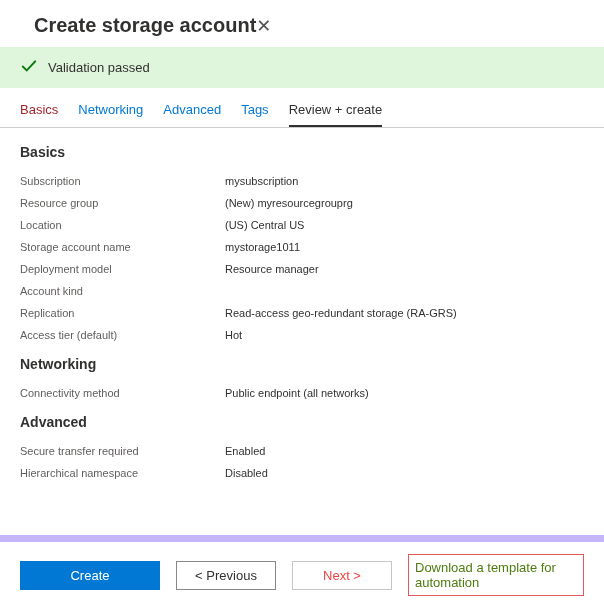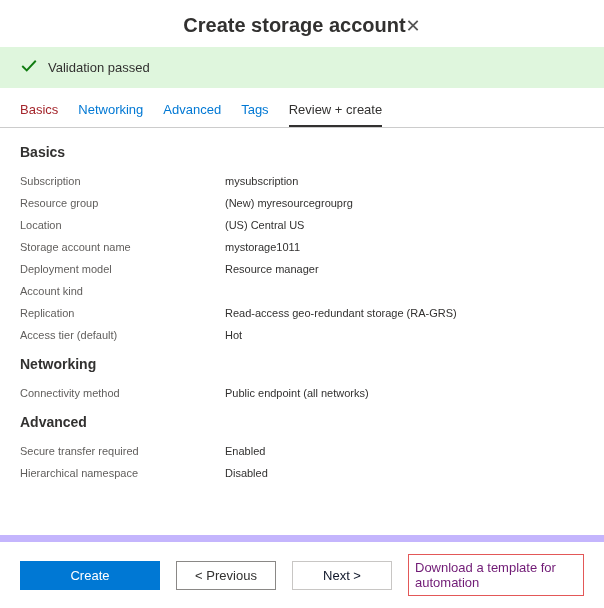--- a/index.html
+++ b/index.html
@@ -9,23 +9,23 @@
     color: #323130;
     background: #fff;
     width: 604px;
     height: 608px;
     overflow: hidden;
     position: relative;
   }
   .title {
     font-size: 20px;
     font-weight: 600;
-    padding: 14px 20px 10px 20px;
-    display: flex;
-    justify-content: center;
+    padding: 14px 20px 10px 34px;
+    display: flex;
+    justify-content: flex-start;
     align-items: center;
   }
   .close-ic { font-size: 18px; font-weight: 300; color:#555; }
   .validation {
     background: #dff6dd;
     display: flex;
     align-items: center;
     gap: 10px;
     padding: 10px 20px;
     margin: 0;
@@ -91,28 +91,28 @@
     border: 1px solid #8a8886;
     background: #fff;
     cursor: pointer;
   }
   .btn.primary {
     background: #0078d4;
     border-color: #0078d4;
     color: #fff;
   }
   .btn.disabled {
-    color: #0f172a;
+    color: #ef4444;
     border-color: #c8c6c4;
     cursor: default;
     min-width: 100px;
   }
   .btn.prev { min-width: 100px; }
   .link {
-    color: #701a75;
+    color: #4d7c0f;
     font-size: 13px;
     cursor: pointer;
     border: 1px solid #e35858;
     padding: 5px 6px;
     margin-left: auto;
   }
 </style>
 </head>
 <body>
 

